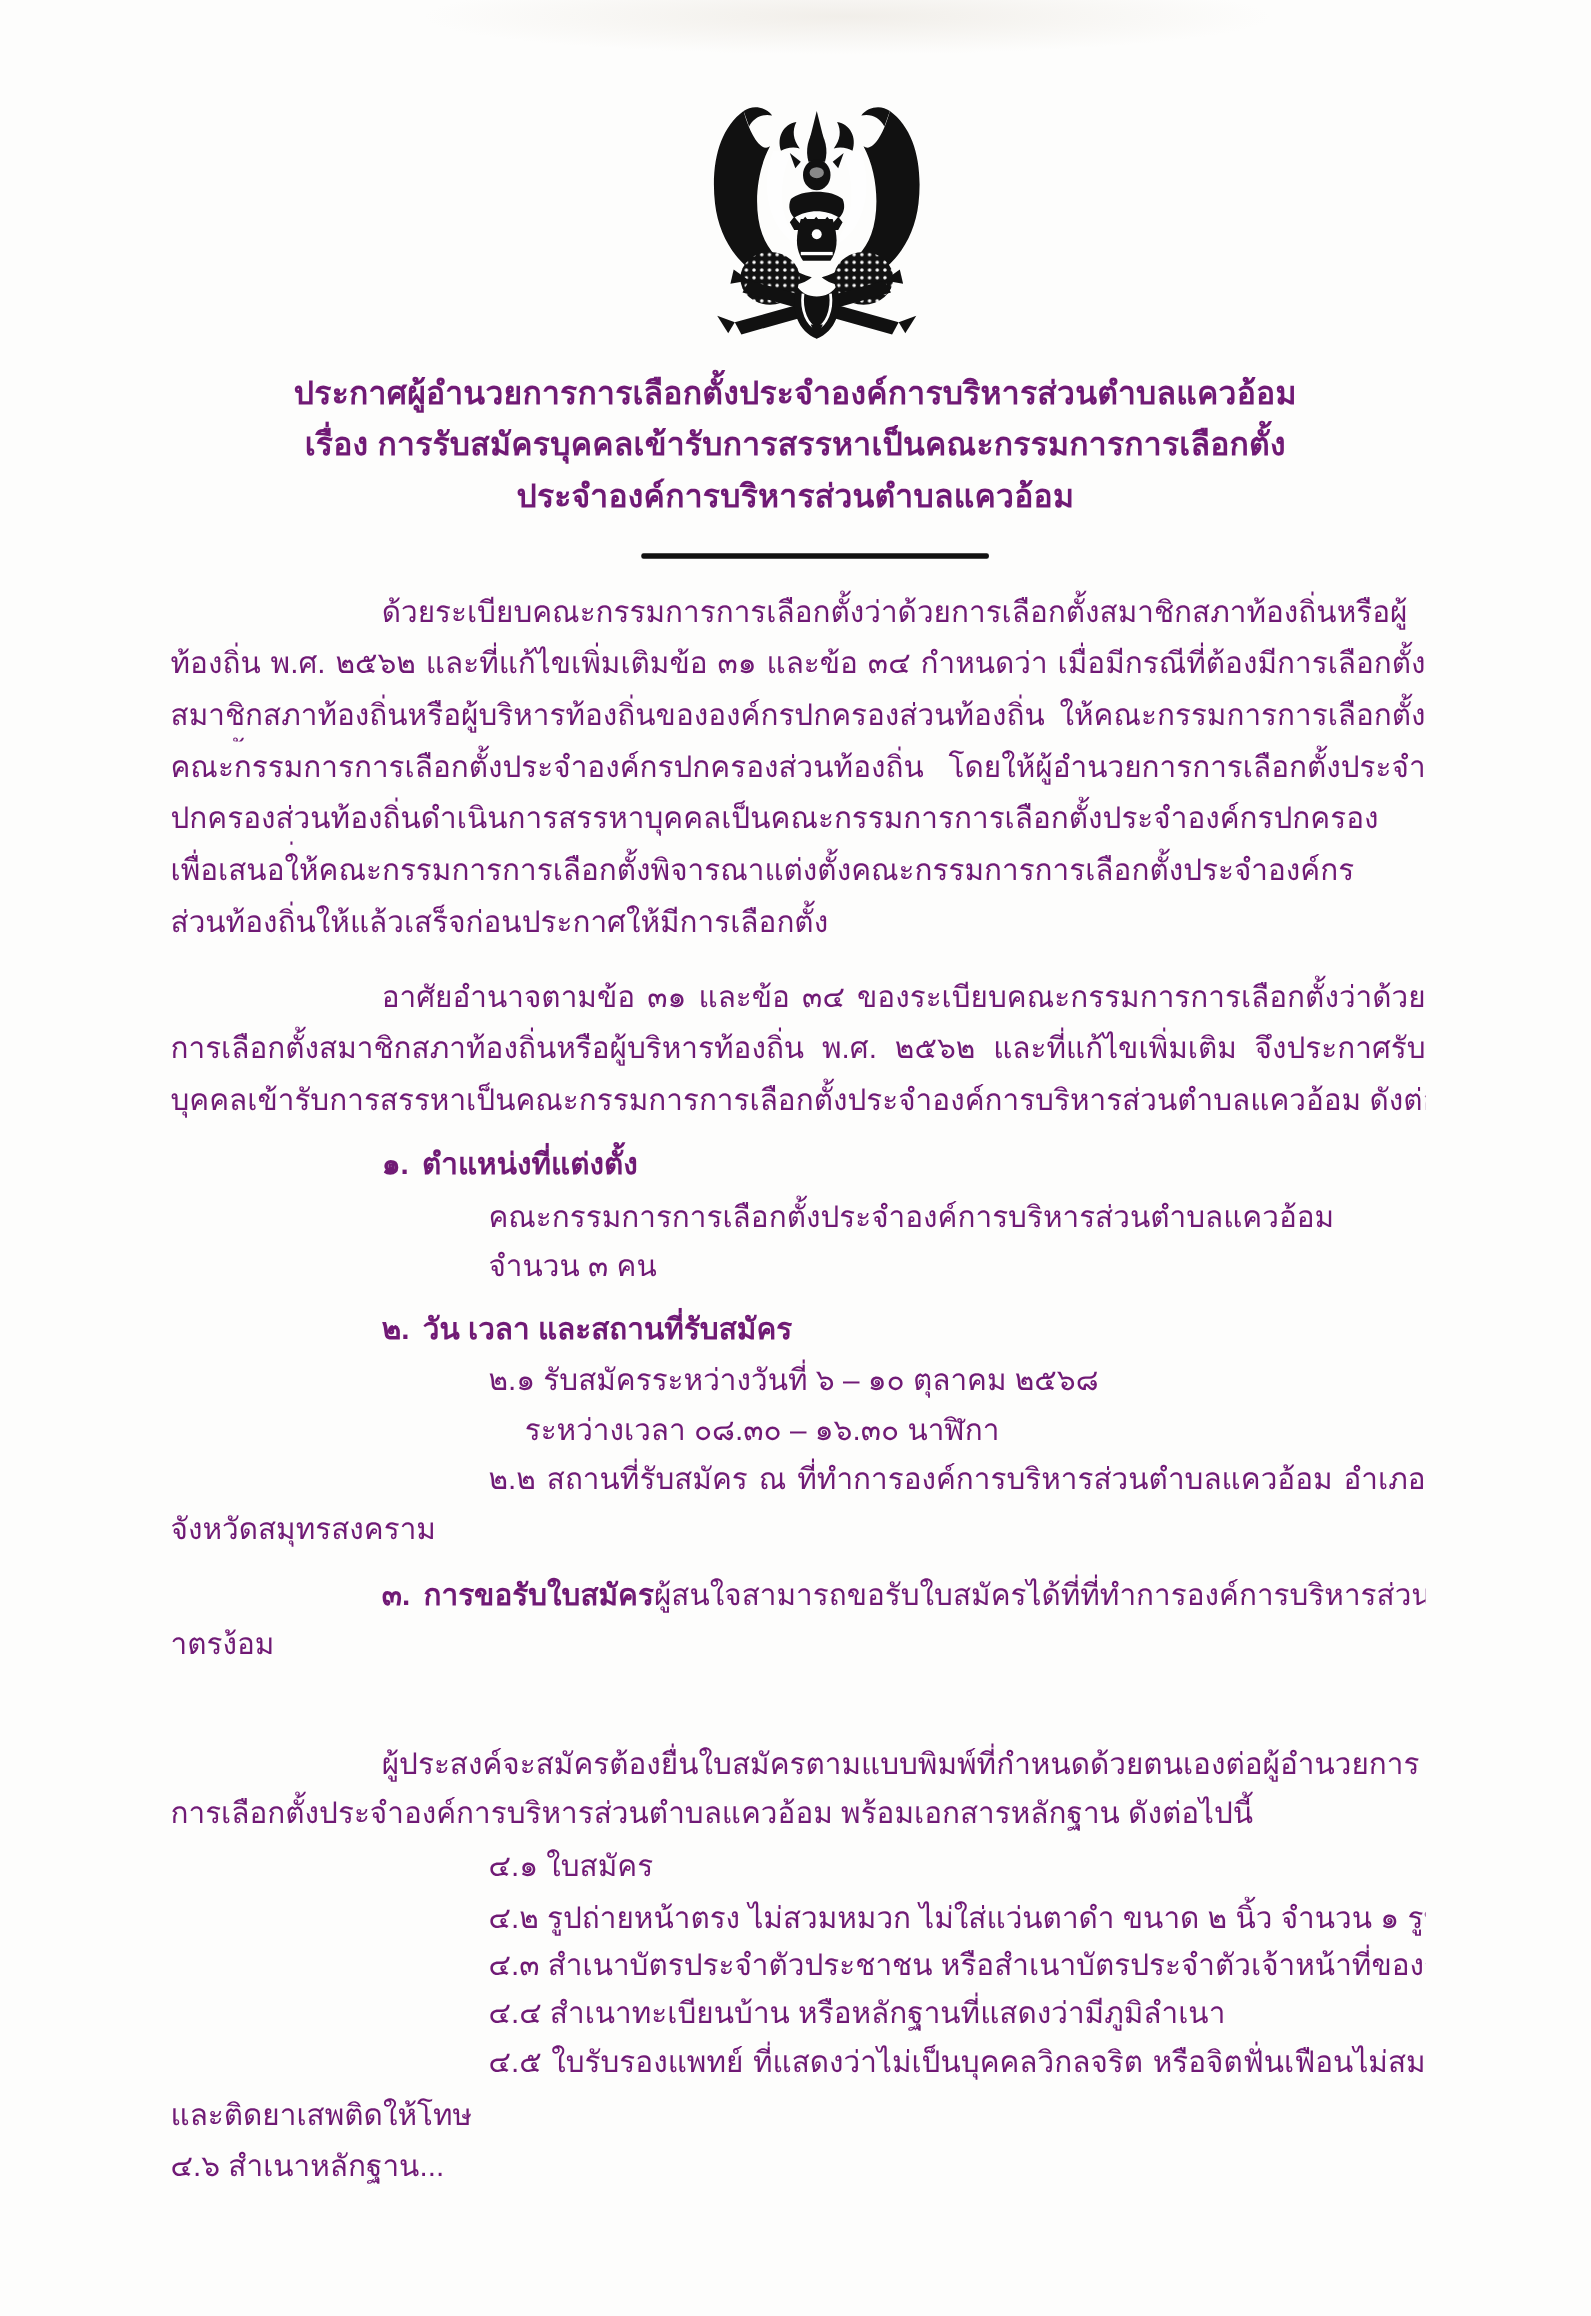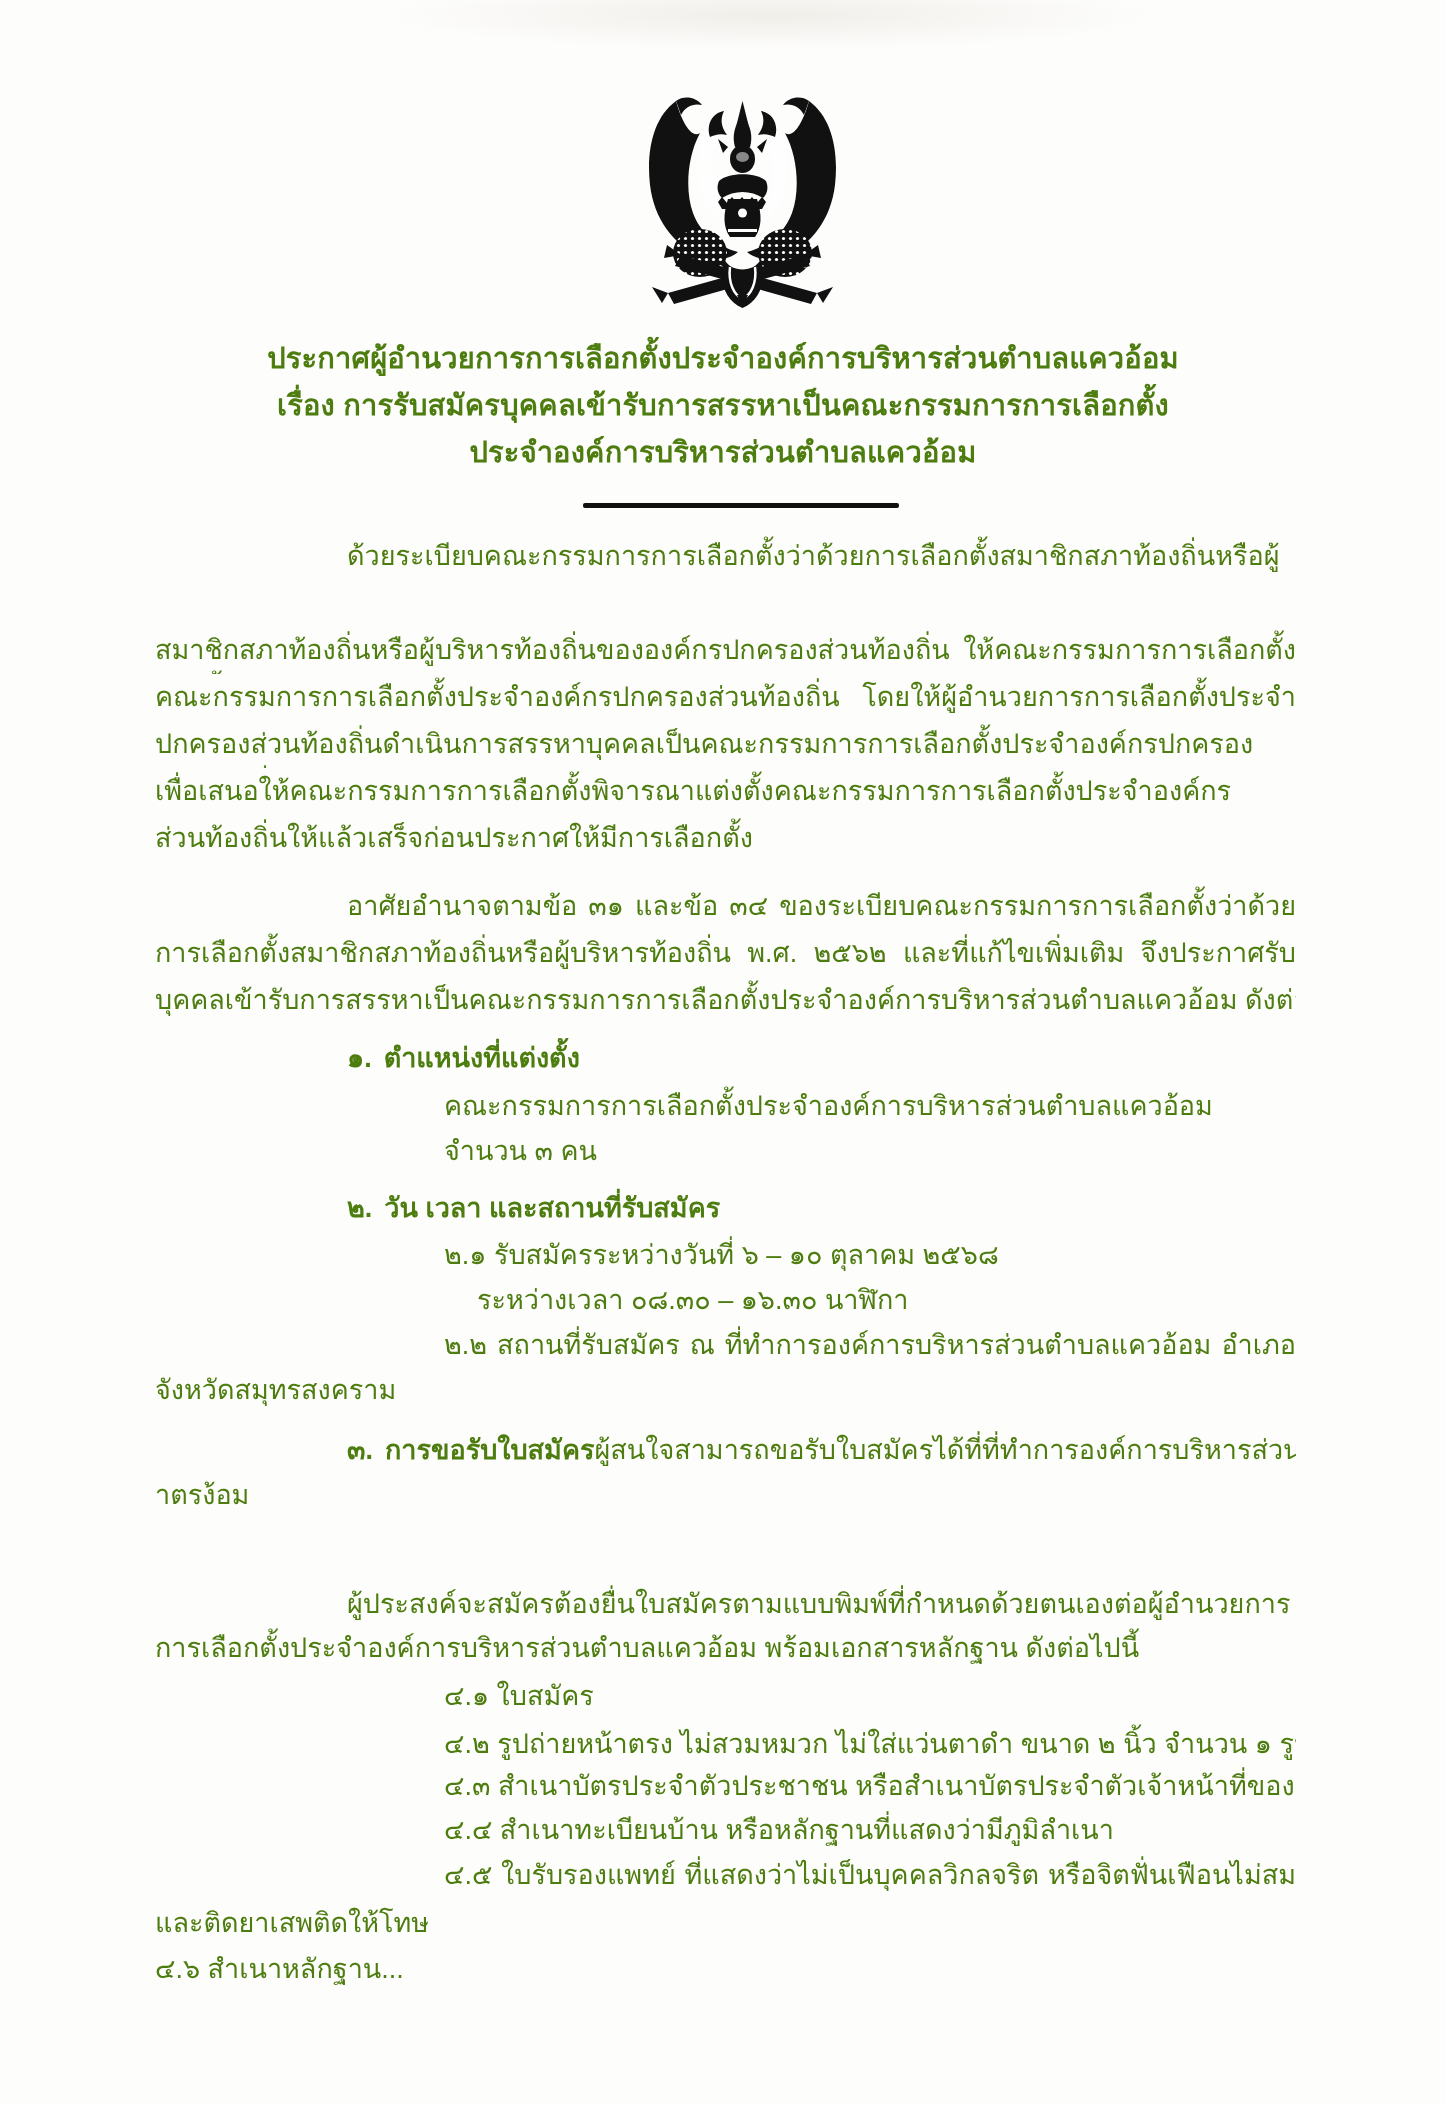--- a/index.html
+++ b/index.html
@@ -2,21 +2,21 @@
 <html lang="th"><head>
 <meta charset="utf-8">
 <style>
   html,body{margin:0;padding:0;background:#9a9a9a;}
   .page{
     position:relative;
     width:1446px;height:2105px;
     margin:0 auto;
     background:#fdfdfc;
     font-family:"Liberation Sans", sans-serif;
-    color:#4d7c0f;
+    color:#701a75;
     overflow:hidden;
   }
   
   .scan-smudge{
     position:absolute;top:-20px;left:380px;width:780px;height:70px;
     background:radial-gradient(ellipse at center,rgba(210,200,185,.28),rgba(255,255,255,0) 70%);
     pointer-events:none;
   }
   .emblem{position:absolute;left:640px;top:95px;width:205px;height:215px;}
   .title{
@@ -105,20 +105,21 @@
     <path d="M102.5 213 L97 200 L108 200 Z" fill="#111"></path>
   </svg>
 
   <div class="title" style="top:338px">ประกาศผู้อำนวยการการเลือกตั้งประจำองค์การบริหารส่วนตำบลแควอ้อม</div>
   <div class="title" style="top:385px">เรื่อง  การรับสมัครบุคคลเข้ารับการสรรหาเป็นคณะกรรมการการเลือกตั้ง</div>
   <div class="title" style="top:432px">ประจำองค์การบริหารส่วนตำบลแควอ้อม</div>
 
   <div class="divider"></div>
 
   <div class="line ind1 just" style="top:536px">ด้วยระเบียบคณะกรรมการการเลือกตั้งว่าด้วยการเลือกตั้งสมาชิกสภาท้องถิ่นหรือผู้บริหาร</div>
+  <div class="line just" style="top:583px">ท้องถิ่น พ.ศ. ๒๕๖๒ และที่แก้ไขเพิ่มเติมข้อ ๓๑ และข้อ ๓๔ กำหนดว่า เมื่อมีกรณีที่ต้องมีการเลือกตั้ง</div>
   <div class="line just" style="top:630px">สมาชิกสภาท้องถิ่นหรือผู้บริหารท้องถิ่นขององค์กรปกครองส่วนท้องถิ่น ให้คณะกรรมการการเลือกตั้งแต่งตั้ง</div>
   <div class="line just" style="top:677px">คณะกรรมการการเลือกตั้งประจำองค์กรปกครองส่วนท้องถิ่น โดยให้ผู้อำนวยการการเลือกตั้งประจำองค์กร</div>
   <div class="line just" style="top:724px">ปกครองส่วนท้องถิ่นดำเนินการสรรหาบุคคลเป็นคณะกรรมการการเลือกตั้งประจำองค์กรปกครองส่วนท้องถิ่น</div>
   <div class="line just" style="top:771px">เพื่อเสนอให้คณะกรรมการการเลือกตั้งพิจารณาแต่งตั้งคณะกรรมการการเลือกตั้งประจำองค์กรปกครอง</div>
   <div class="line" style="top:818px">ส่วนท้องถิ่นให้แล้วเสร็จก่อนประกาศให้มีการเลือกตั้ง</div>
 
   <div class="line ind1 just" style="top:886px">อาศัยอำนาจตามข้อ ๓๑ และข้อ ๓๔ ของระเบียบคณะกรรมการการเลือกตั้งว่าด้วย</div>
   <div class="line just" style="top:933px">การเลือกตั้งสมาชิกสภาท้องถิ่นหรือผู้บริหารท้องถิ่น พ.ศ. ๒๕๖๒ และที่แก้ไขเพิ่มเติม จึงประกาศรับสมัคร</div>
   <div class="line" style="top:980px">บุคคลเข้ารับการสรรหาเป็นคณะกรรมการการเลือกตั้งประจำองค์การบริหารส่วนตำบลแควอ้อม  ดังต่อไปนี้</div>
 

